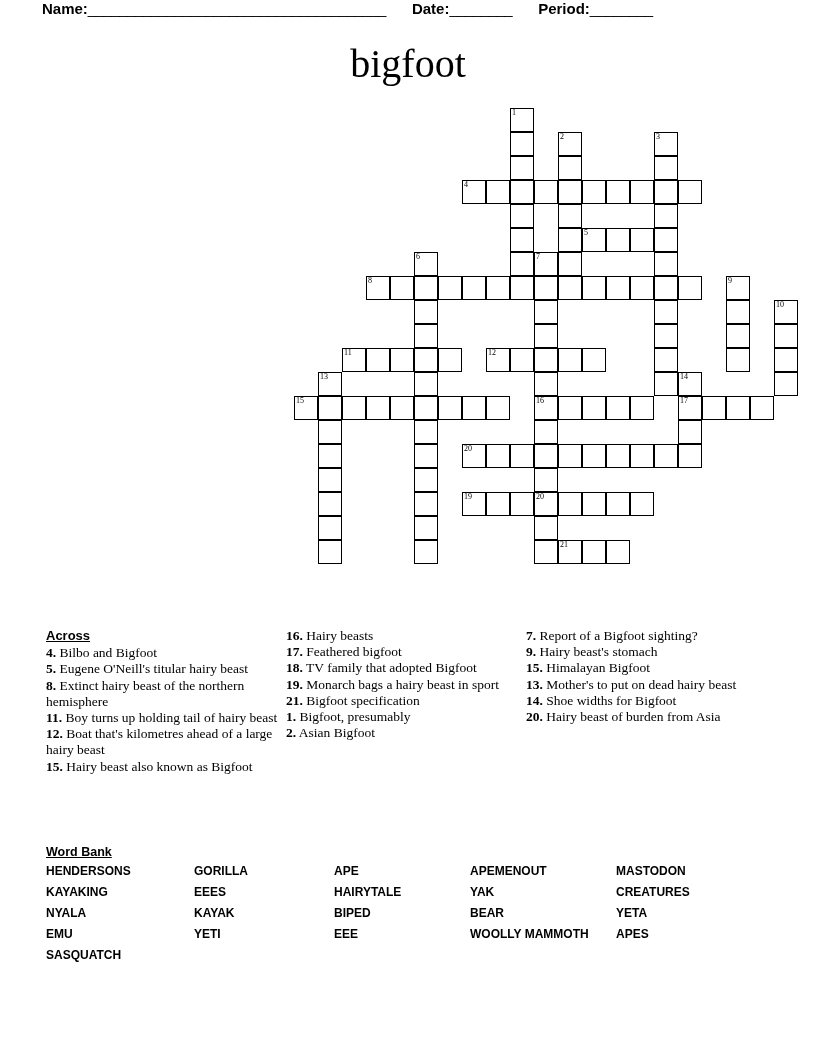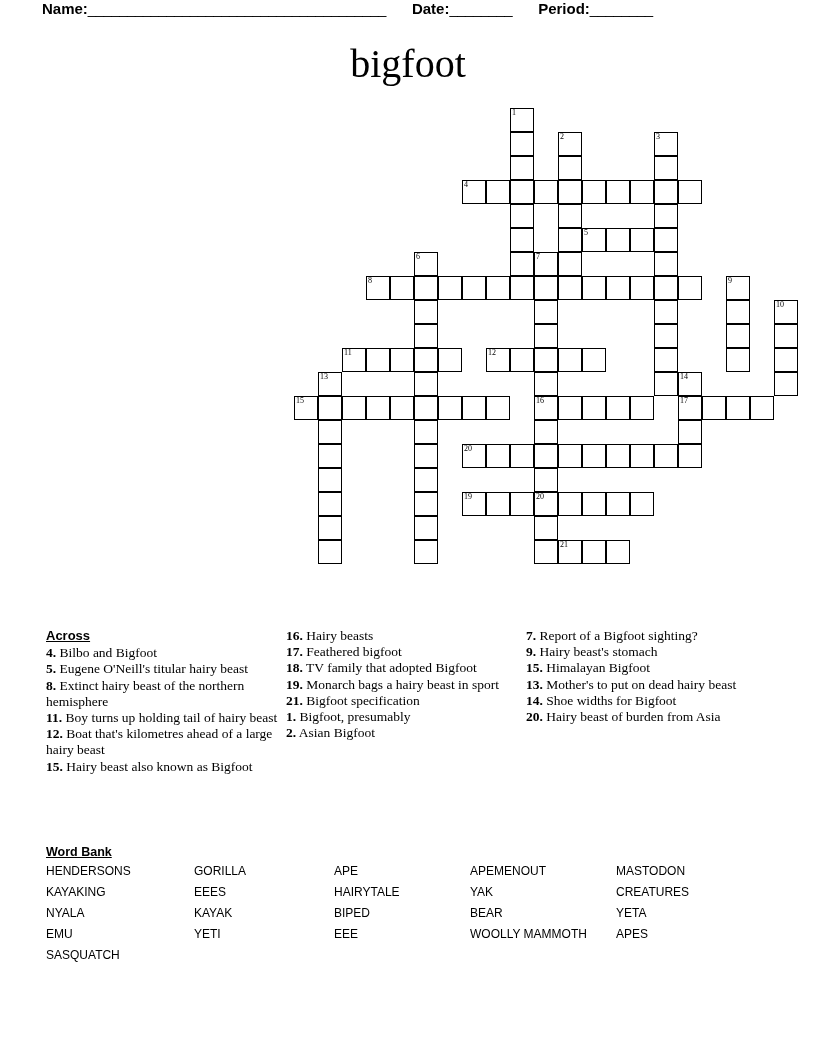--- a/index.html
+++ b/index.html
@@ -74,21 +74,21 @@
     font-size:12.5px;
     margin-bottom:5px;
   }
   .wb-grid {
     display:grid;
     grid-template-columns:148px 140px 136px 146px 140px;
     font-family:"Liberation Sans", sans-serif;
     font-size:12px;
     row-gap:7px;
   }
-  .wb-word { white-space:nowrap; }
+  .wb-word { white-space:nowrap;font-weight:bold; }
   .clearfix::after { content:""; display:block; clear:both; }
 </style>
 </head>
 <body>
 
 <div class="page">
 
   <div class="hdr">
     <span class="f-name">Name:</span>
     <span class="rule">______________________________________</span>

